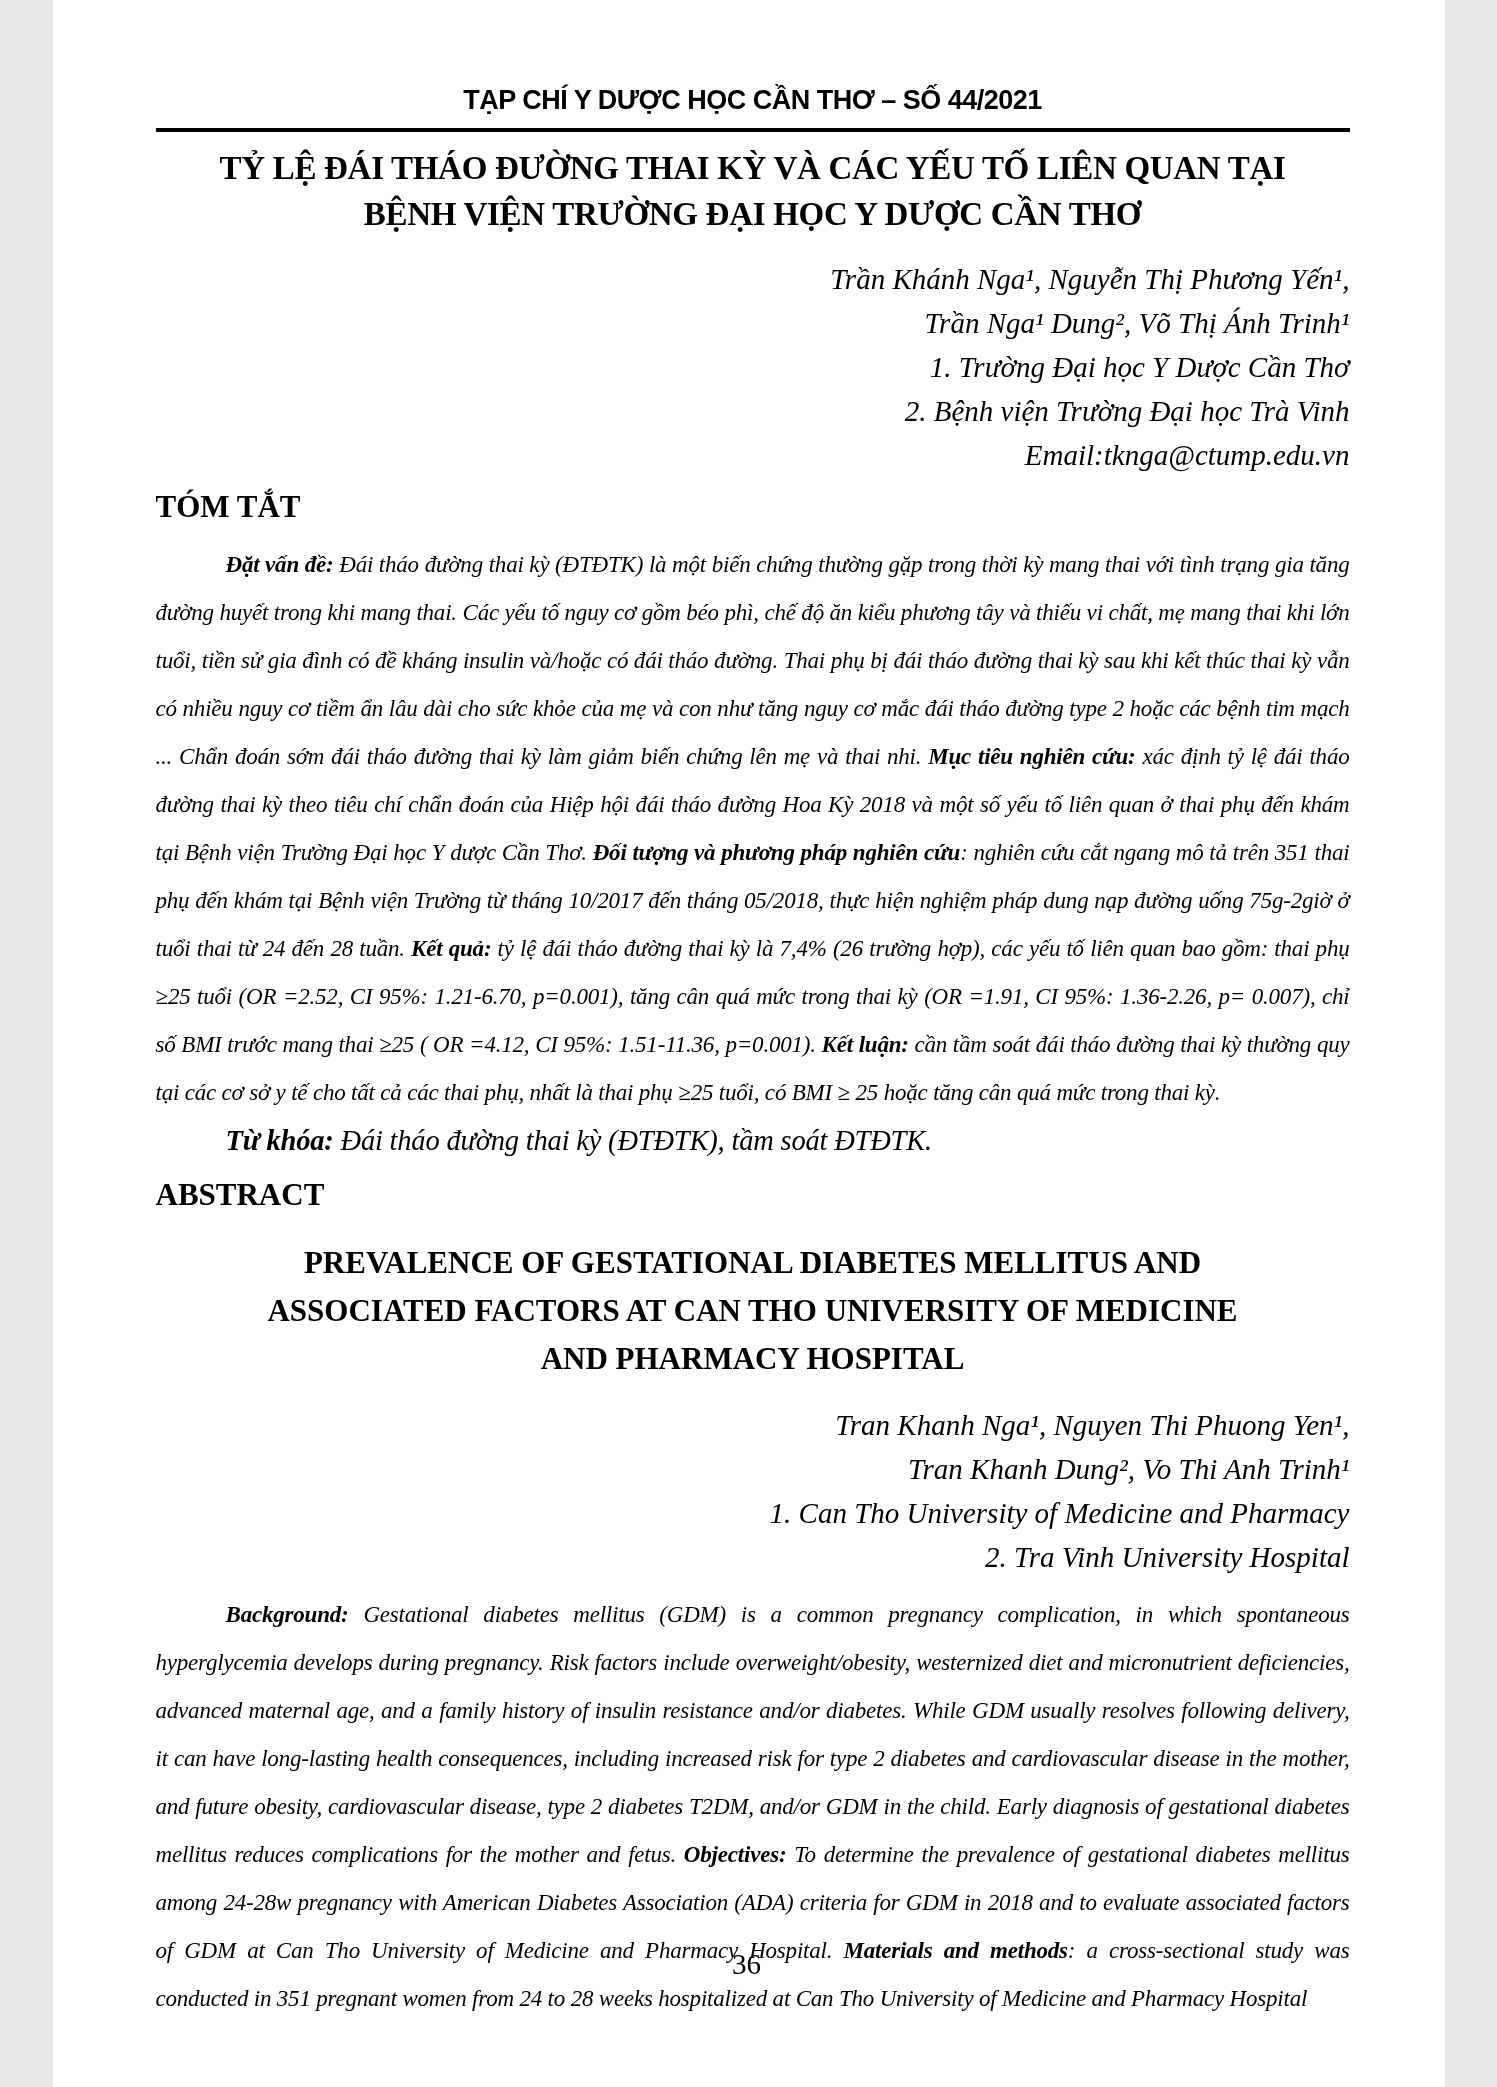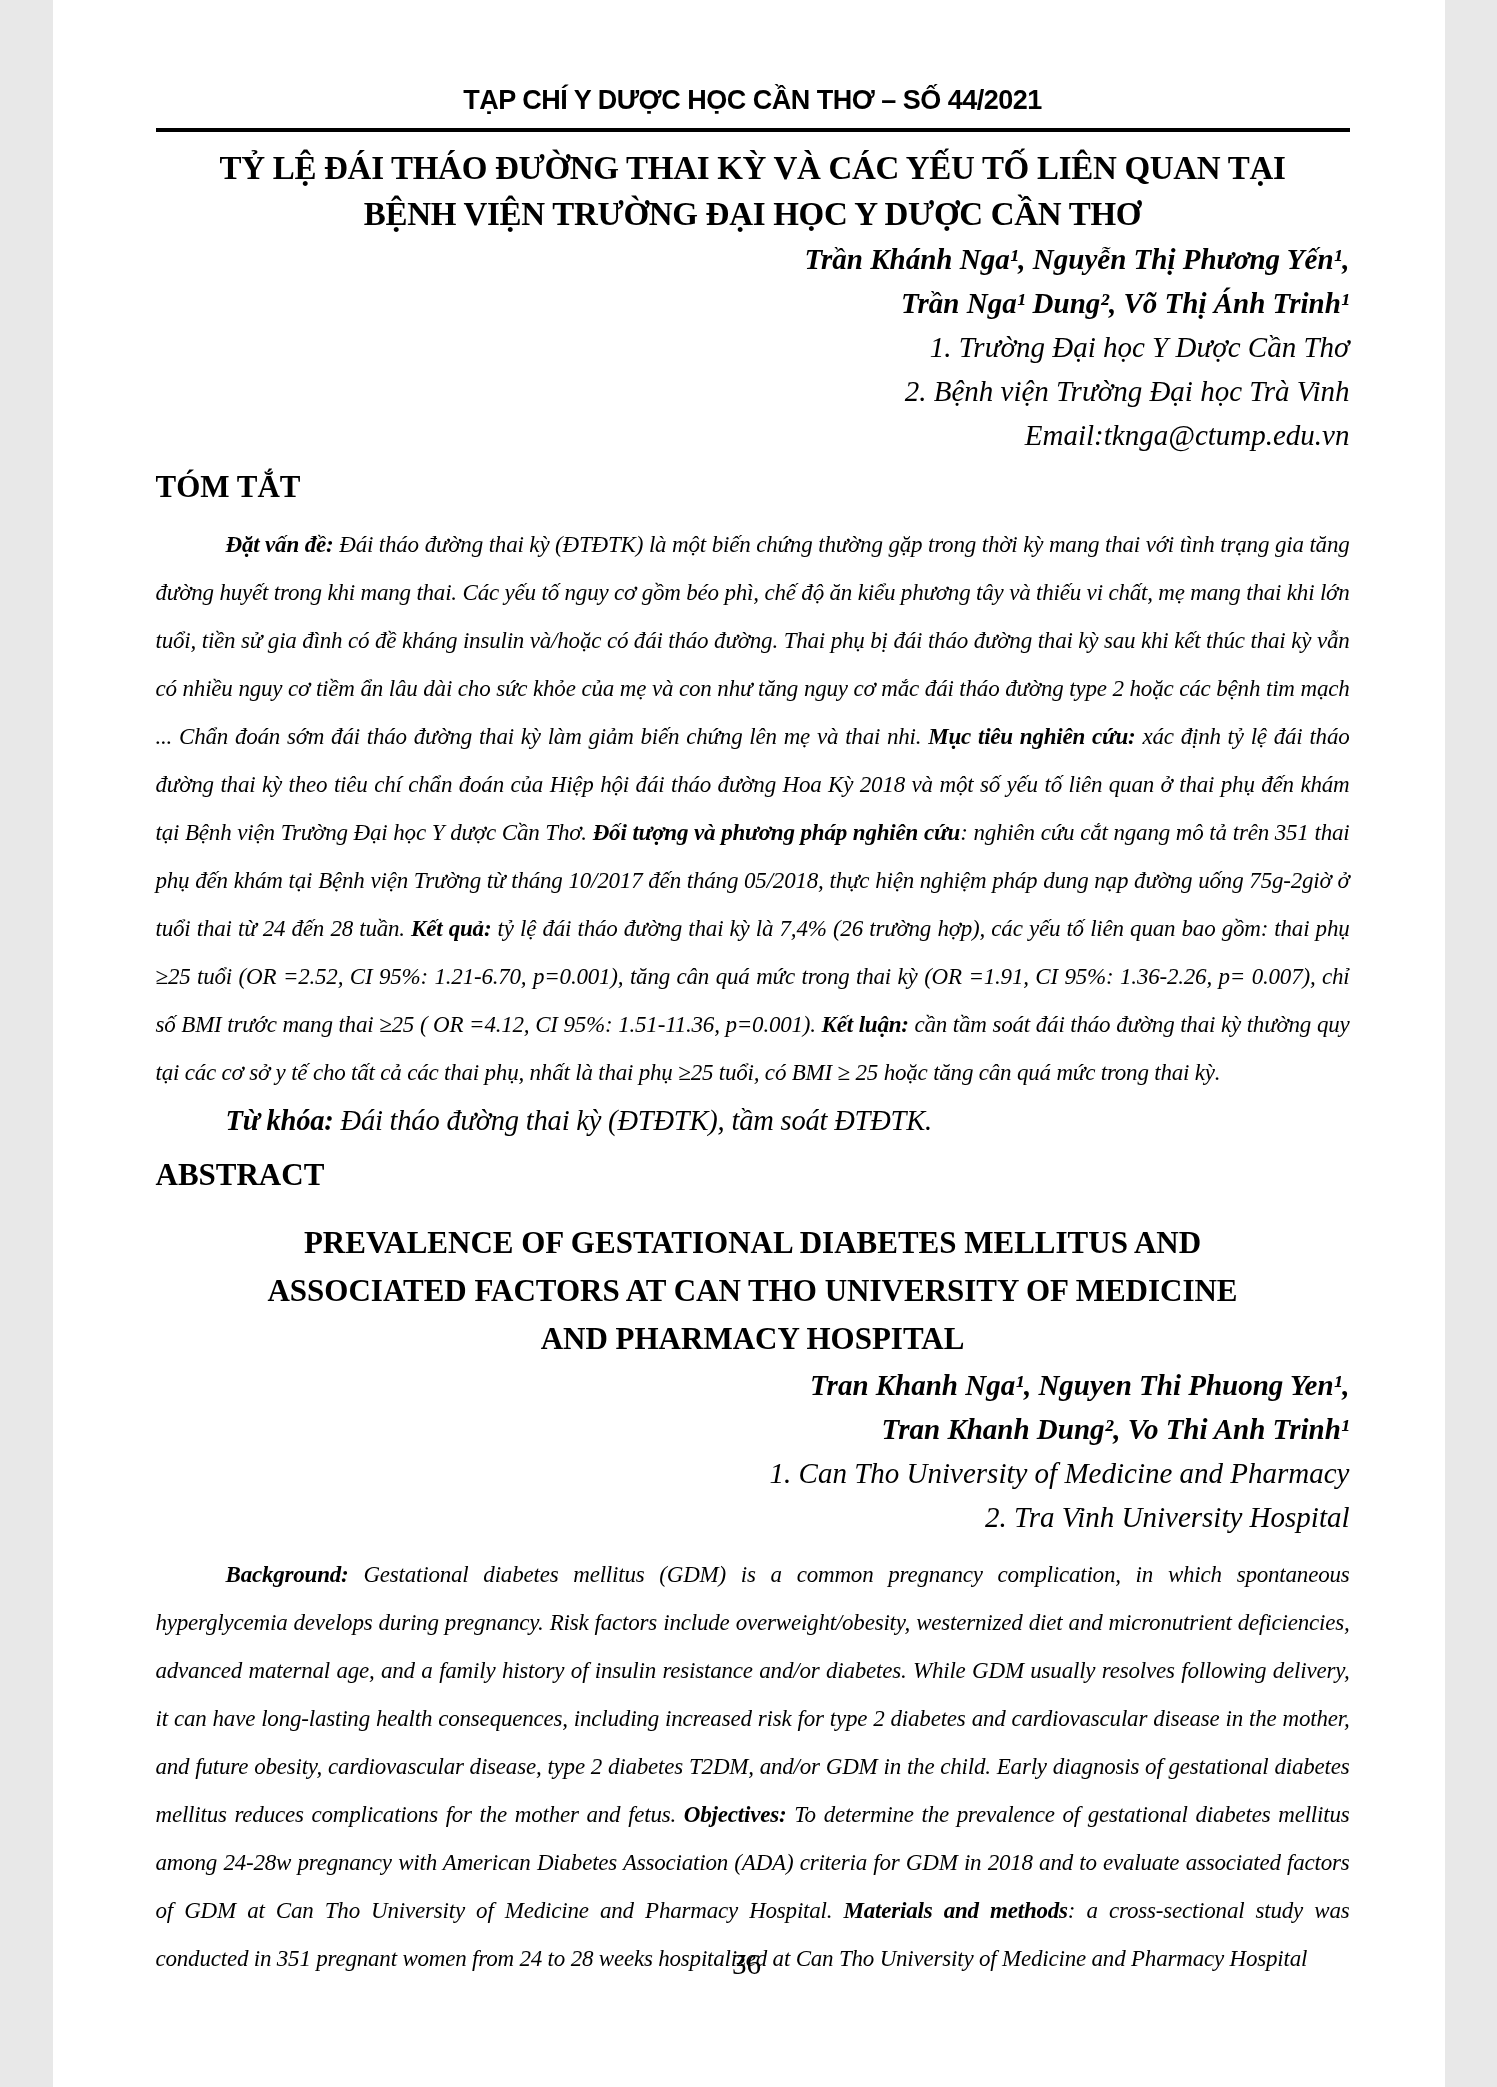--- a/index.html
+++ b/index.html
@@ -29,23 +29,23 @@
   }
   .title-vi {
     margin-top: 13px;
     text-align: center;
     font-weight: bold;
     font-size: 33px;
     line-height: 46px;
     letter-spacing: -0.3px;
   }
   .authors {
-    margin-top: 0;
+    margin-top: 20px;
     text-align: right;
-    font-weight: bold;
+    font-weight: normal;
     font-style: italic;
     font-size: 29px;
     line-height: 44px;
   }
   .affiliations {
     text-align: right;
     font-style: italic;
     font-size: 29px;
     line-height: 44px;
   }

